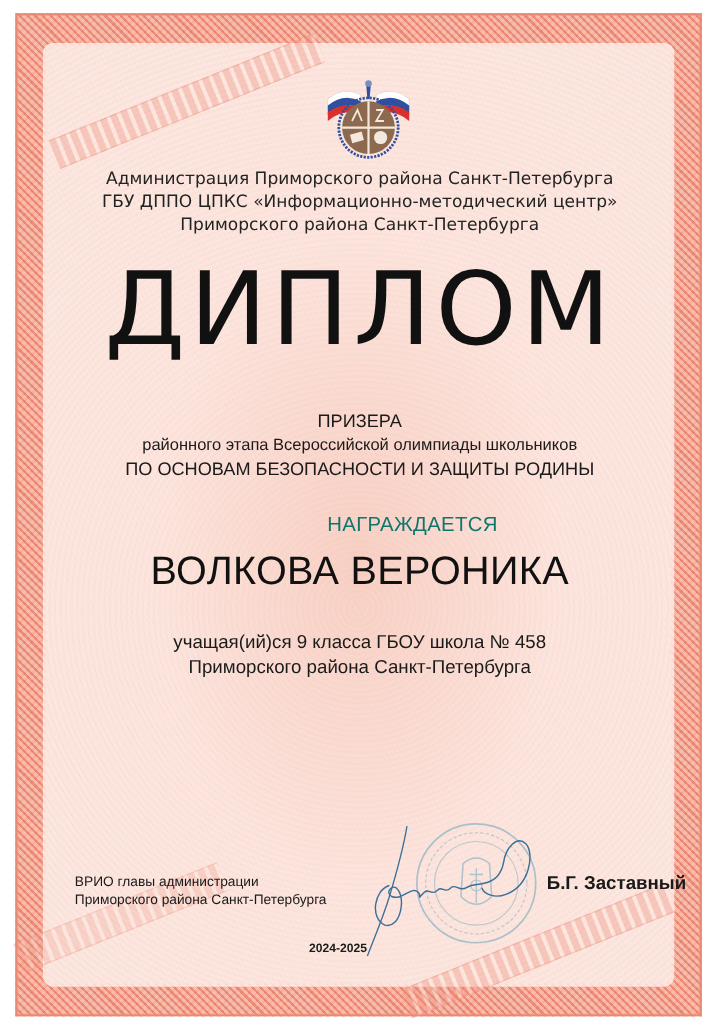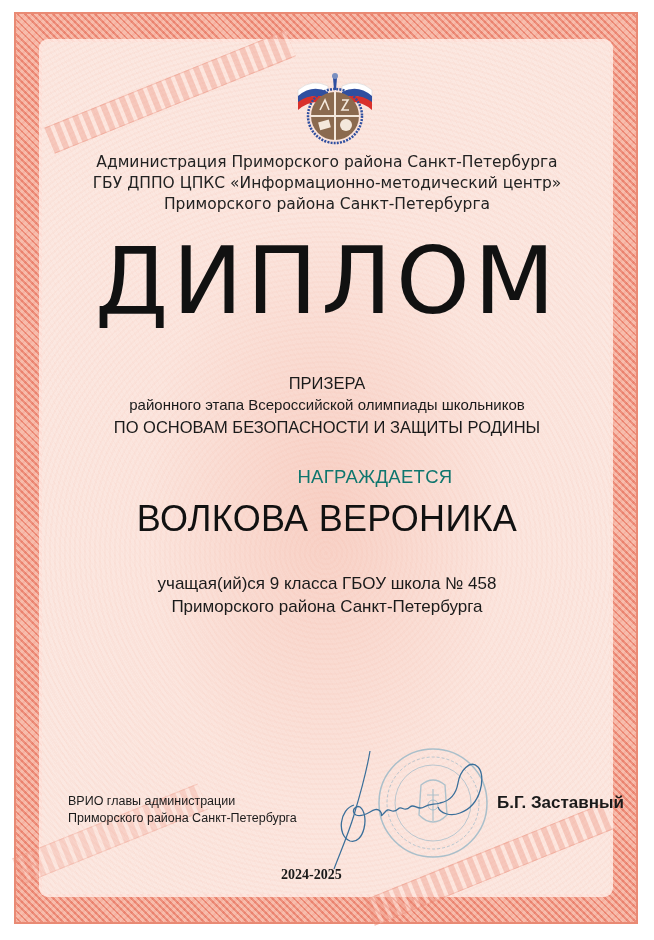--- a/index.html
+++ b/index.html
@@ -43,21 +43,21 @@
   .org { top:152px; font-family:"DejaVu Sans", sans-serif; font-size:15.5px; line-height:21px; color:#222; }
   .title { top:232px; font-family:"DejaVu Sans", sans-serif; font-size:92px; line-height:100px; letter-spacing:4px; color:#111; font-weight:normal; transform:scaleX(1.02);}
   .award-type { top:372px; font-family:"Liberation Sans", sans-serif; font-size:16.5px; line-height:22px; color:#1a1a1a; }
   .award-type .l2 { font-size:15px; }
   .awarded { top:466px; font-family:"Liberation Sans", sans-serif; font-size:18.5px; color:#0f766e; letter-spacing:0.3px;padding-left:48px;}
   .name { top:498px; font-family:"Liberation Sans", sans-serif; font-size:36px; line-height:42px; color:#111; letter-spacing:0.3px; }
   .student { top:572px; font-family:"Liberation Sans", sans-serif; font-size:17px; line-height:23px; color:#1a1a1a; }
 
   .sign-left { position:absolute; left:68px; top:793px; font-family:"Liberation Sans", sans-serif; font-size:12.5px; line-height:17px; color:#1a1a1a; }
   .sign-right { position:absolute; left:497px; top:793px; font-family:"Liberation Sans", sans-serif; font-size:17px; font-weight:bold; color:#1a1a1a; }
-  .year { position:absolute; left:281px; top:856px; font-family:Liberation Serif, serif; font-size:14px; font-weight:bold; color:#1a1a1a;margin-top:11px; }
+  .year { position:absolute; left:281px; top:856px; font-family:Liberation Sans, sans-serif; font-size:11px; font-weight:bold; color:#1a1a1a; }
 
   .stamp { position:absolute; left:375px; top:745px; width:116px; height:116px; }
   .signature { position:absolute; left:330px; top:745px; width:160px; height:130px; }
 </style>
 </head>
 <body>
 
 <div class="sheet">
   <div class="border-frame"></div>
   <div class="inner-field"></div>

